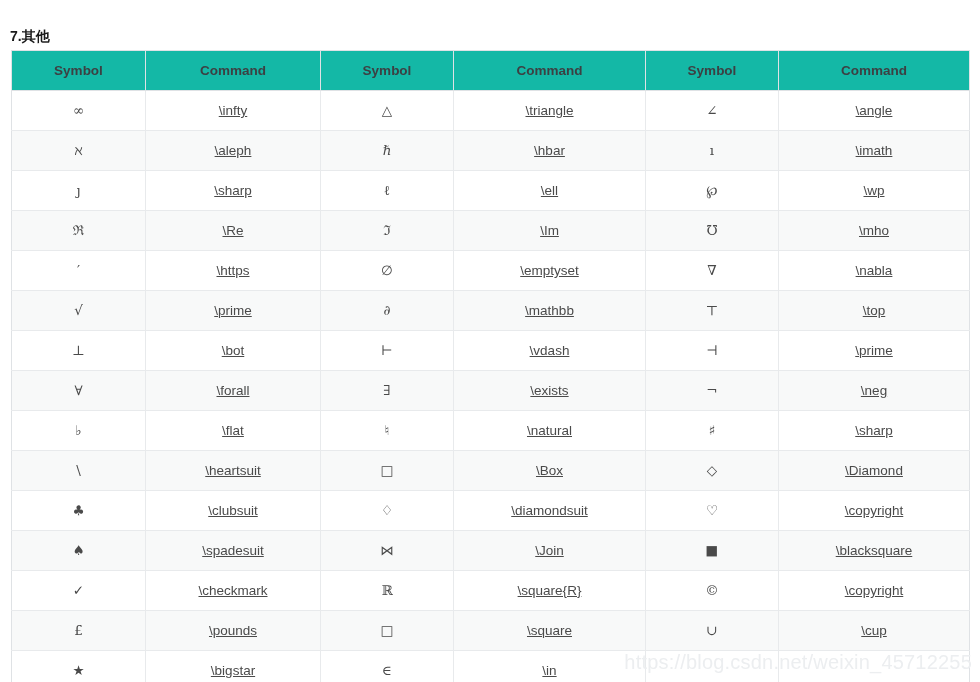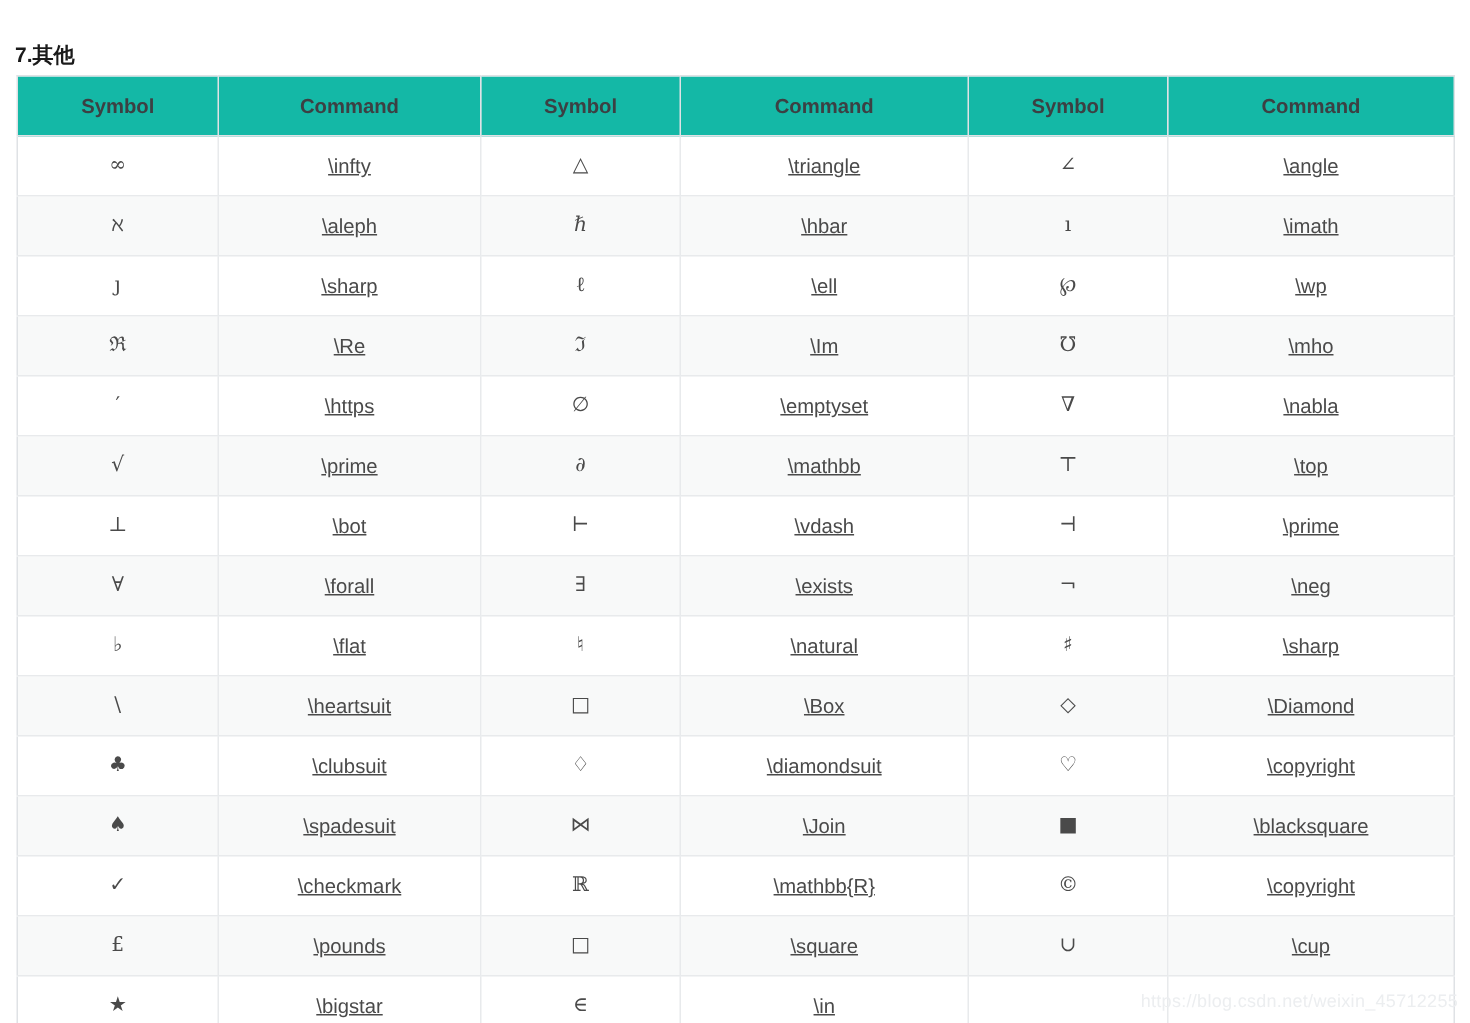--- a/index.html
+++ b/index.html
@@ -90,21 +90,21 @@
     font-family: "Liberation Sans", "DejaVu Sans", sans-serif;
     font-size: 13.5px;
     color: #50555b;
     text-decoration: underline;
   }
 
   .watermark {
     position: absolute;
     right: 8px;
     bottom: 8px;
-    font-size: 12px;
+    font-size: 20px;
     color: #eceef0;
     font-family: "Liberation Sans", "DejaVu Sans", sans-serif;
     letter-spacing: 0.2px;
     pointer-events: none;
     user-select: none;
     white-space: nowrap;
   }
 </style>
 </head>
 <body>
@@ -225,21 +225,21 @@
           <td class="cmd-cell">\spadesuit</td>
           <td class="sym-cell">⋈</td>
           <td class="cmd-cell">\Join</td>
           <td class="sym-cell">■</td>
           <td class="cmd-cell">\blacksquare</td>
         </tr>
         <tr>
           <td class="sym-cell">✓</td>
           <td class="cmd-cell">\checkmark</td>
           <td class="sym-cell">ℝ</td>
-          <td class="cmd-cell">\mathbb{R}</td>
+          <td class="cmd-cell">\square{R}</td>
           <td class="sym-cell">©</td>
           <td class="cmd-cell">\copyright</td>
         </tr>
         <tr>
           <td class="sym-cell">£</td>
           <td class="cmd-cell">\pounds</td>
           <td class="sym-cell">□</td>
           <td class="cmd-cell">\square</td>
           <td class="sym-cell">∪</td>
           <td class="cmd-cell">\cup</td>

